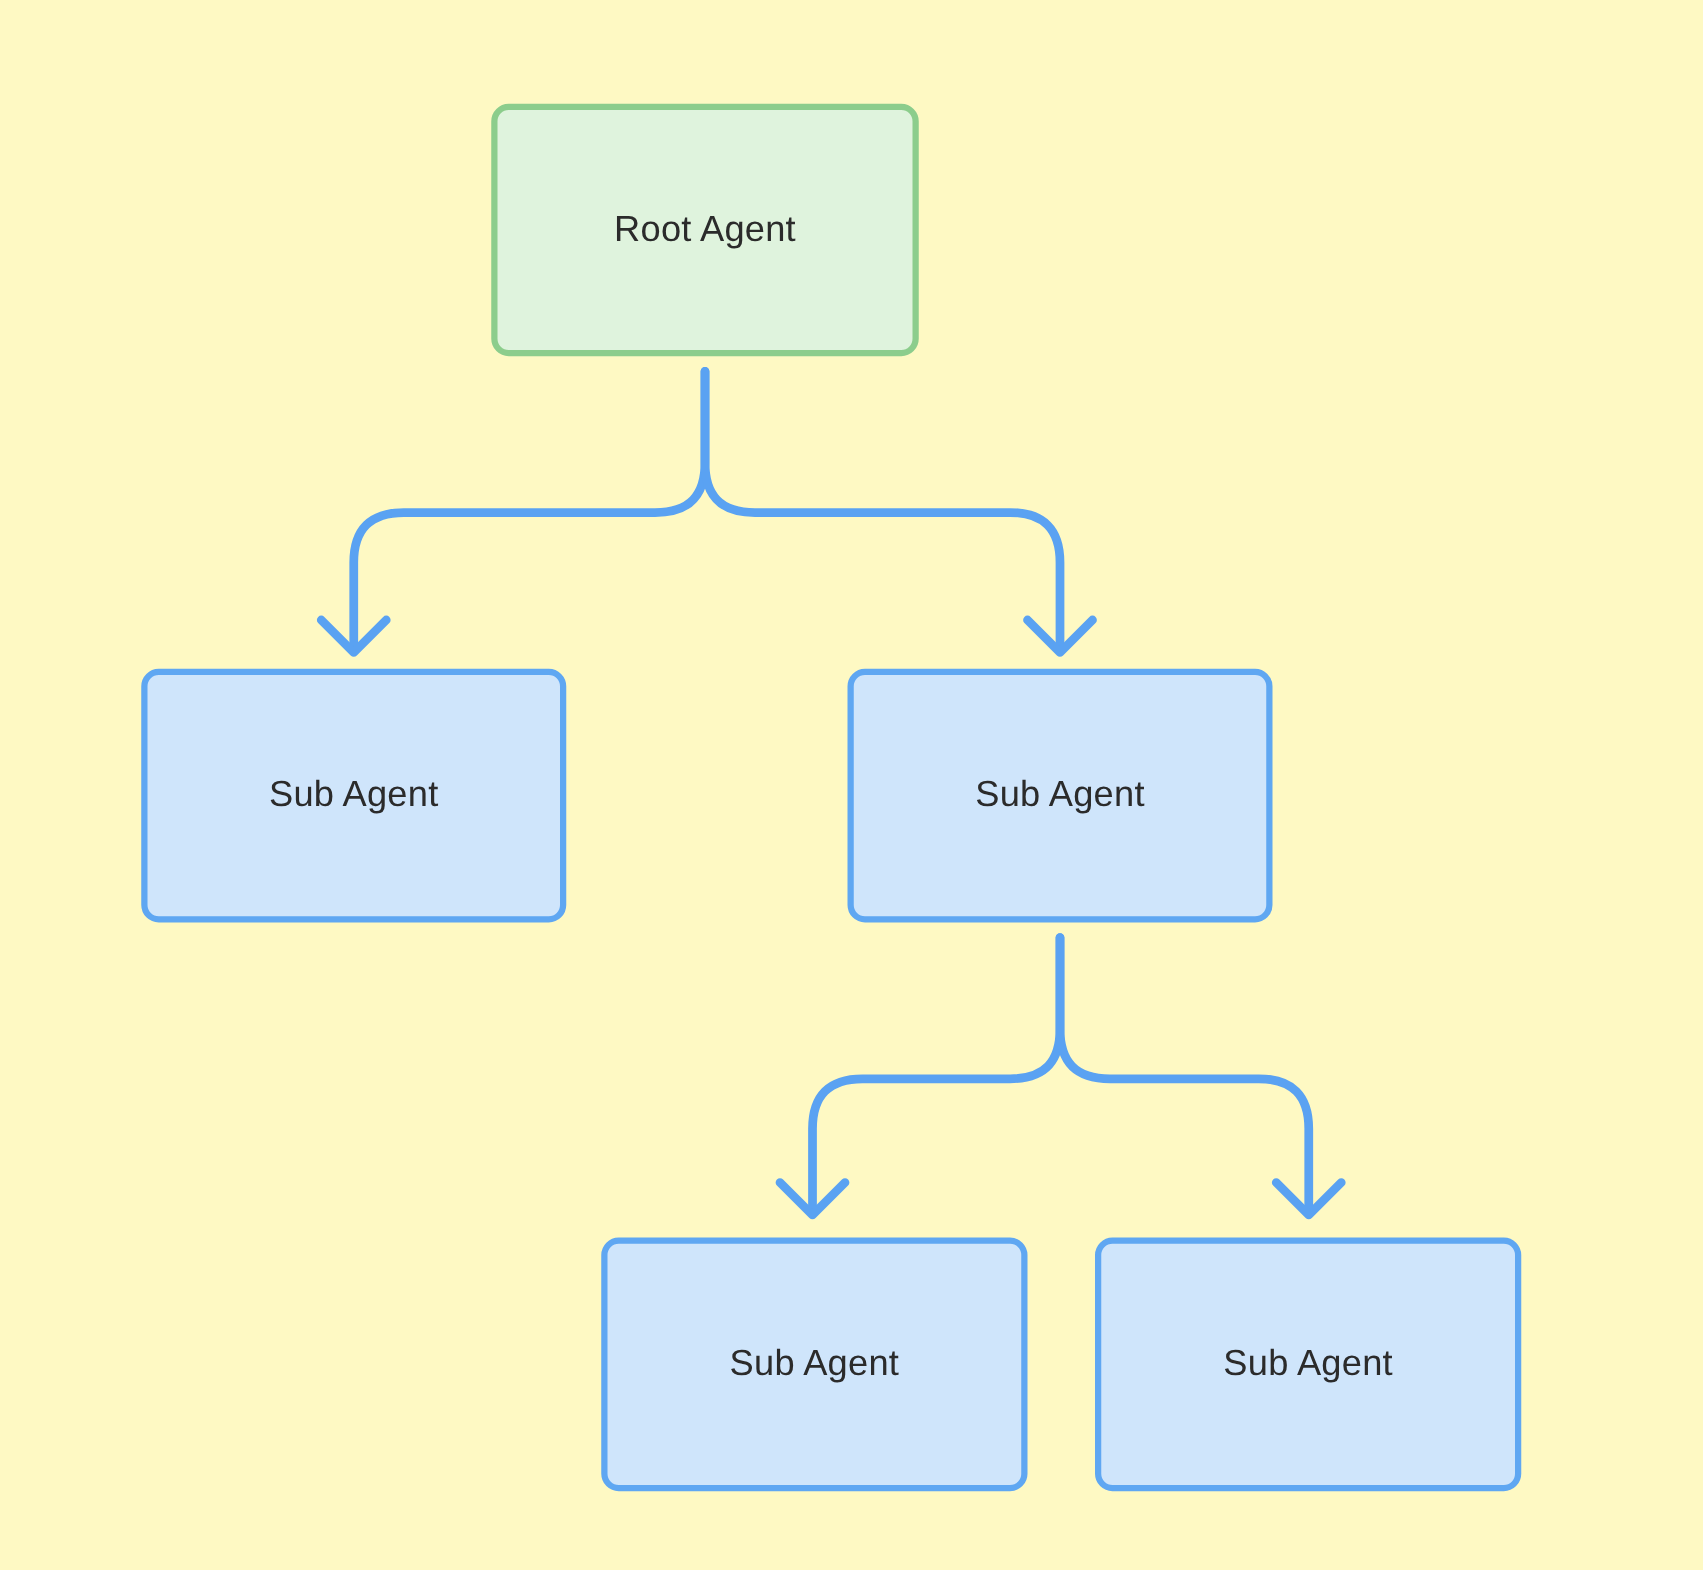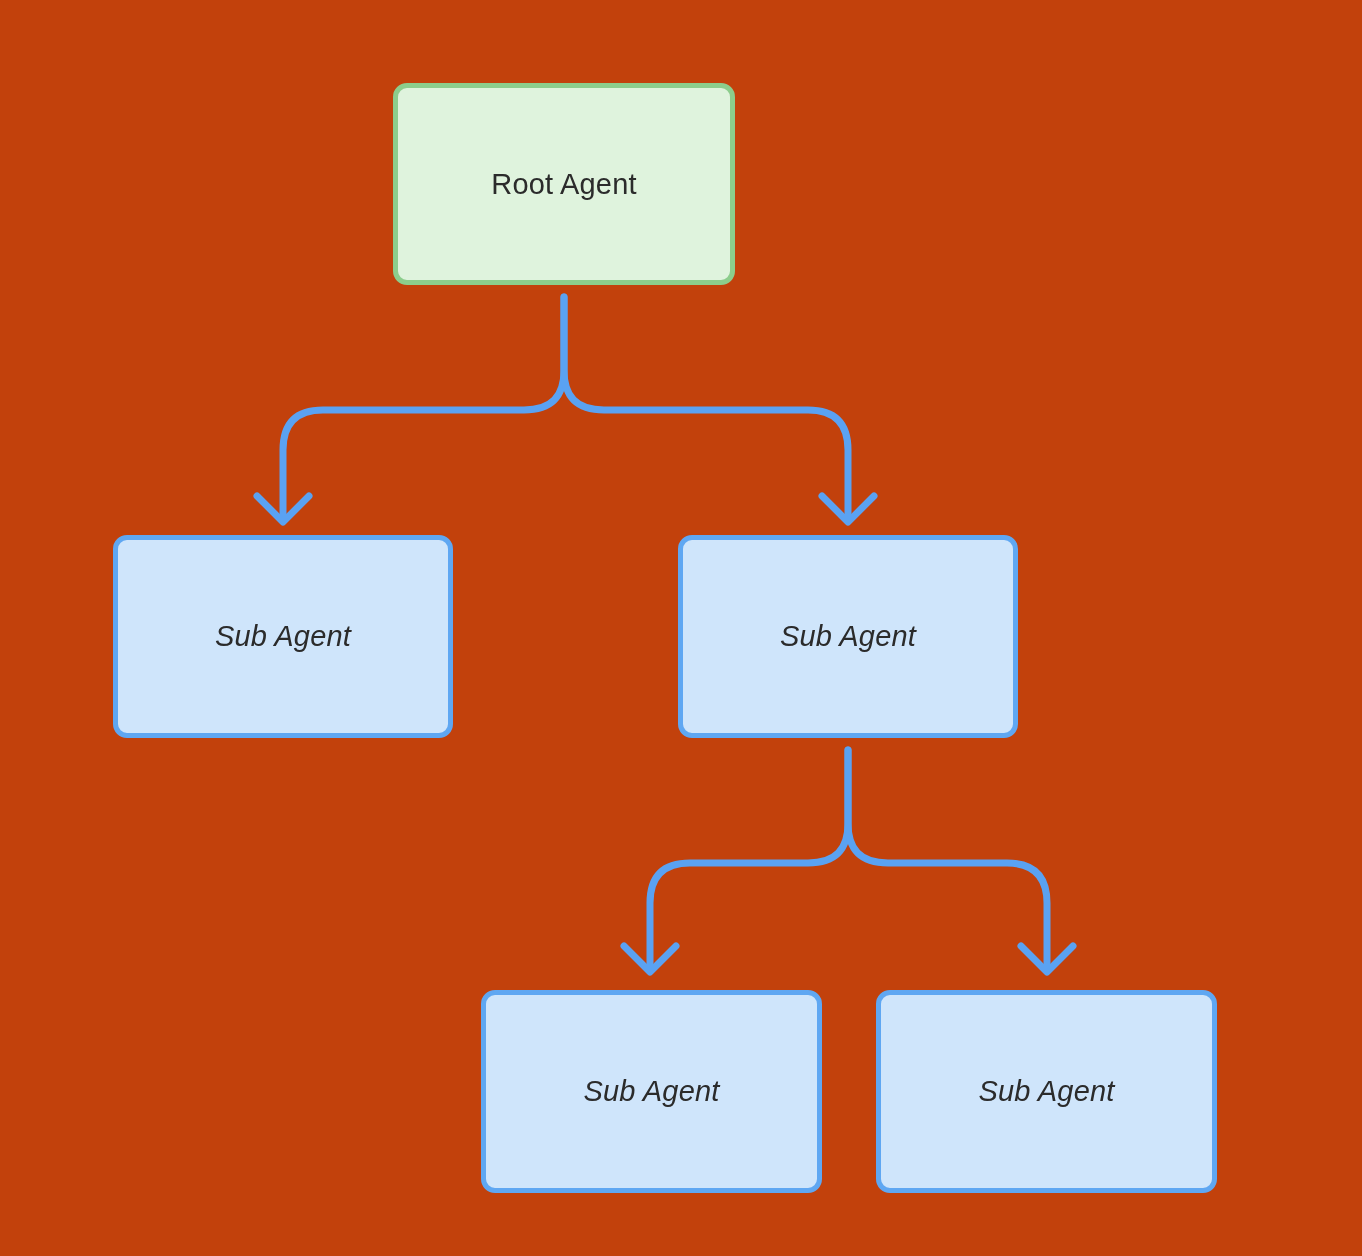--- a/index.html
+++ b/index.html
@@ -5,21 +5,21 @@
   html, body {
     margin: 0;
     padding: 0;
     background: #ffffff;
     font-family: "Liberation Sans", "DejaVu Sans", sans-serif;
   }
   .canvas {
     position: relative;
     width: 1362px;
     height: 1256px;
-    background: #c2410c;
+    background: #fef9c3;
     overflow: hidden;
   }
   .connector-layer {
     position: absolute;
     left: 0;
     top: 0;
     width: 1362px;
     height: 1256px;
     pointer-events: none;
   }
@@ -39,21 +39,20 @@
     border-radius: 14px;
     border: 5px solid transparent;
   }
   .node-root {
     background: #dff3dd;
     border-color: #8ccd8c;
   }
   .node-sub {
     background: #cfe5fb;
     border-color: #5fa7f2;
-    font-style: italic;
   }
   .node-label {
     font-size: 29px;
     font-weight: 400;
     color: #2b2b2b;
     letter-spacing: 0.2px;
     white-space: nowrap;
     user-select: none;
   }
 </style>

